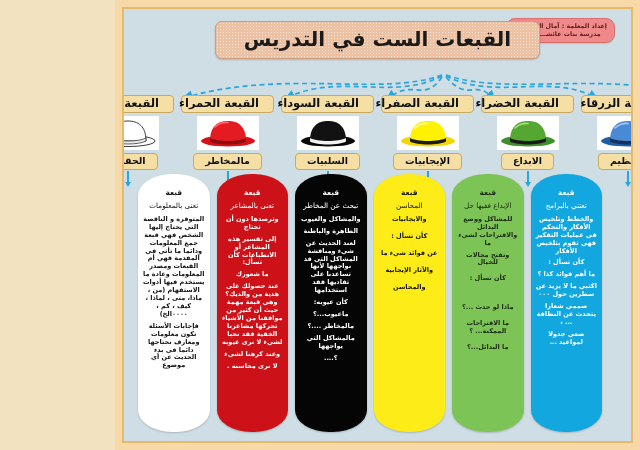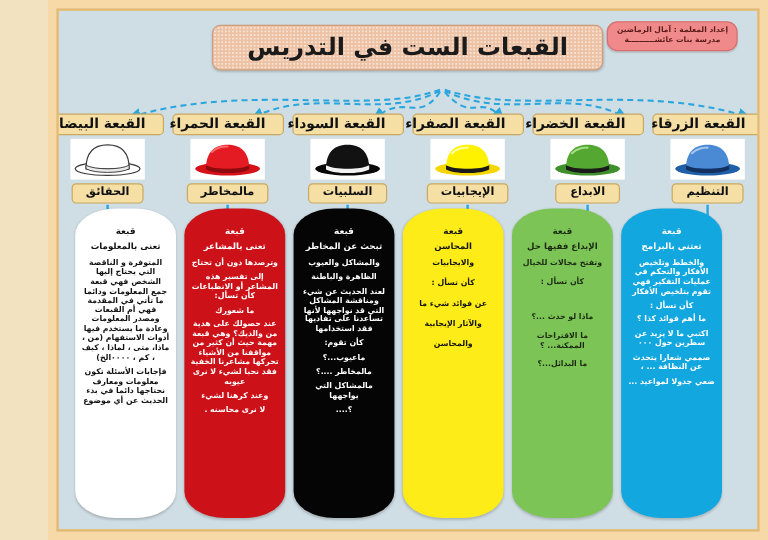--- a/index.html
+++ b/index.html
@@ -2,21 +2,21 @@
 <html lang="ar" dir="rtl"><head>
 <meta charset="utf-8">
 <style>
   html,body{margin:0;padding:0;}
   body{
     width:640px;height:450px;overflow:hidden;
     font-family:"DejaVu Sans","Liberation Sans",sans-serif;
     background:#f3e2c0;
   }
   #poster{
-    position:relative;width:600px;height:450px;box-sizing:border-box;
+    position:relative;width:525px;height:450px;box-sizing:border-box;
     background:#f7d9a8;
     padding:7px;
   }
   #poster-inner{
     position:relative;width:100%;height:100%;box-sizing:border-box;
     border:2px solid #e8b96b;
     background:#cfdde4;
     overflow:hidden;
   }
 
@@ -131,21 +131,21 @@
     box-sizing:border-box;
     border-radius:34px/22px;
     padding:14px 5px 8px 5px;
     overflow:hidden;
     text-align:center;
     direction:rtl;
     line-height:1.22;
     box-shadow:0 1px 2px rgba(0,0,0,.18);
   }
   .card .kw{font-weight:bold;font-size:7.4px;display:block;margin-bottom:5px;}
-  .card .lead{font-weight:bold;font-size:7.2px;display:block;margin-bottom:5px;}
+  .card .lead{font-weight:normal;font-size:7.2px;display:block;margin-bottom:5px;}
   .card p{margin:0 0 4px 0;font-size:6.5px;font-weight:bold;}
   .card .q{margin:0;font-size:6.5px;font-weight:bold;text-align:center;}
 
   .card.blue  {background:#13a7e0;color:#ffffff;}
   .card.green {background:#7dc457;color:#1b2b12;}
   .card.yellow{background:#fdec18;color:#141414;}
   .card.black {background:#050505;color:#ffffff;}
   .card.red   {background:#cc1218;color:#ffffff;}
   .card.white {background:#ffffff;color:#111111;}
 </style>
@@ -291,40 +291,41 @@
       <p>وعند كرهنا لشيء</p>
       <p class="q">لا نرى محاسنه .</p>
     </div>
 
     <div class="card black">
       <span class="kw">قبعة</span>
       <span class="lead">تبحث عن المخاطر</span>
       <p>والمشاكل والعيوب</p>
       <p>الظاهرة والباطنة</p>
       <p>لعند الحديث عن شيء ومناقشة المشاكل التي قد نواجهها لأنها تساعدنا على تفاديها فقد استخدامها</p>
-      <p>كأن تقوم:</p>
+      <p>كأن عيوبه:</p>
       <p>ماعيوب...؟</p>
       <p>مالمخاطر ....؟</p>
       <p>مالمشاكل التي يواجهها</p>
       <p class="q">؟....</p>
     </div>
 
     <div class="card yellow">
       <span class="kw">قبعة</span>
       <span class="lead">المحاسن</span>
       <p>والايجابيات</p>
       <p style="margin-top:9px">كأن تسأل :</p>
       <p style="margin-top:9px">عن فوائد شيء ما</p>
       <p style="margin-top:9px">والآثار الإيجابية</p>
       <p style="margin-top:9px" class="q">والمحاسن</p>
     </div>
 
     <div class="card green">
       <span class="kw">قبعة</span>
       <span class="lead">الإبداع ففيها حل</span>
+      <p>للمشاكل ووضع البدائل والاقتراحات لشيء ما</p>
       <p>وتفتح مجالات للخيال</p>
       <p style="margin-top:8px">كأن تسأل :</p>
       <p style="margin-top:21px">ماذا لو حدث ...؟</p>
       <p style="margin-top:8px">ما الاقتراحات الممكنة... ؟</p>
       <p style="margin-top:8px" class="q">ما البدائل...؟</p>
     </div>
 
     <div class="card blue">
       <span class="kw">قبعة</span>
       <span class="lead">تعتني بالبرامج</span>

